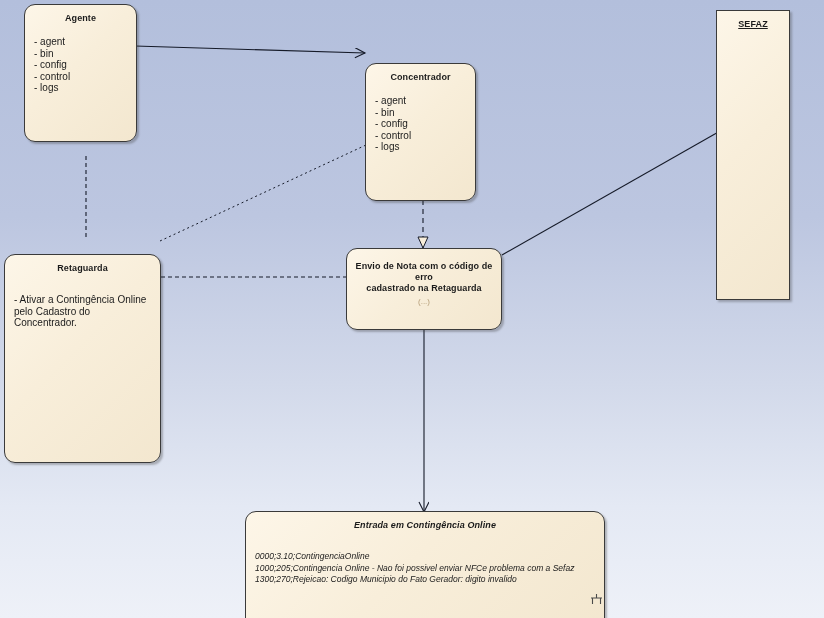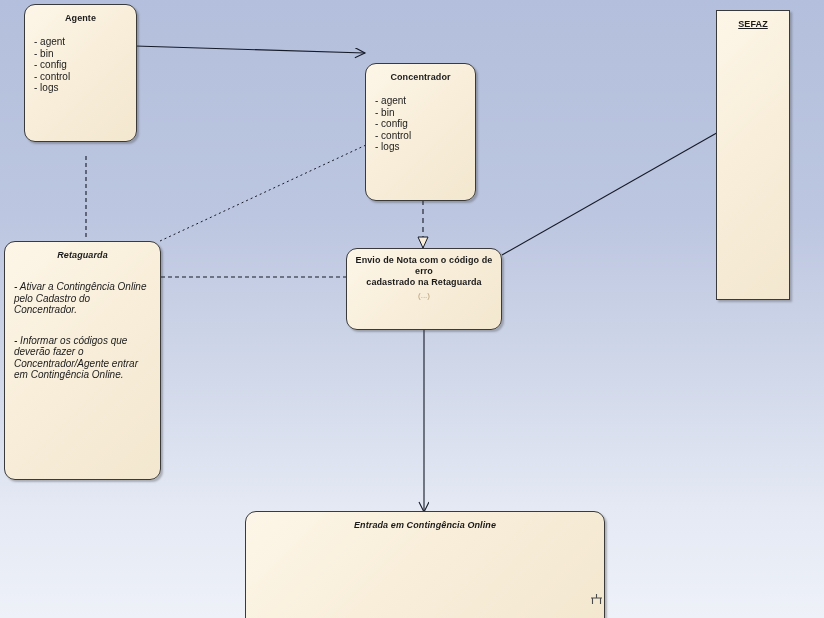--- a/index.html
+++ b/index.html
@@ -125,39 +125,38 @@
 - bin
 - config
 - control
 - logs</div>
   </div>
 
   <div class="node square" style="left:716px; top:10px; width:74px; height:290px;">
     <div class="node-title underline">SEFAZ</div>
   </div>
 
-  <div class="node rounded" style="left:4px; top:241px; width:157px; height:239px;font-style:italic;">
+  <div class="node rounded" style="left:4px; top:254px; width:157px; height:209px;">
     <div class="node-title">Retaguarda</div>
     <div class="node-body para">- Ativar a Contingência Online
 pelo Cadastro do
 Concentrador.</div>
-    <div class="node-body para2">- Informar os códigos que
-deverão fazer o
-Concentrador/Agente entrar
-em Contingência Online.</div>
   </div>
 
   <div class="node rounded" style="left:346px; top:248px; width:156px; height:82px;">
-    <div class="node-title" style="white-space:pre-line; padding-top:6px;">Envio de Nota com o código de erro
+    <div class="node-title" style="white-space:pre-line; padding-top:12px;">Envio de Nota com o código de erro
 cadastrado na Retaguarda</div>
     <div class="node-sub">(...)</div>
   </div>
 
   <div class="node rounded" style="left:245px; top:511px; width:360px; height:124px;font-style:italic;">
     <div class="node-title">Entrada em Contingência Online</div>
+    <div class="node-body code">0000;3.10;ContingenciaOnline
+1000;205;Contingencia Online - Nao foi possivel enviar NFCe problema com a Sefaz
+1300;270;Rejeicao: Codigo Municipio do Fato Gerador: digito invalido</div>
   </div>
 
   <svg class="corner-icon" viewBox="0 0 16 14" style="left:589px; top:593px;">
     <path d="M2,5 L13,5 M7.5,1 L7.5,5 M3.5,5 L3.5,11 M11.5,5 L11.5,11" stroke="#4a4a4a" stroke-width="1.1" fill="none"></path>
   </svg>
 
 
 </div>
 
 </body></html>

